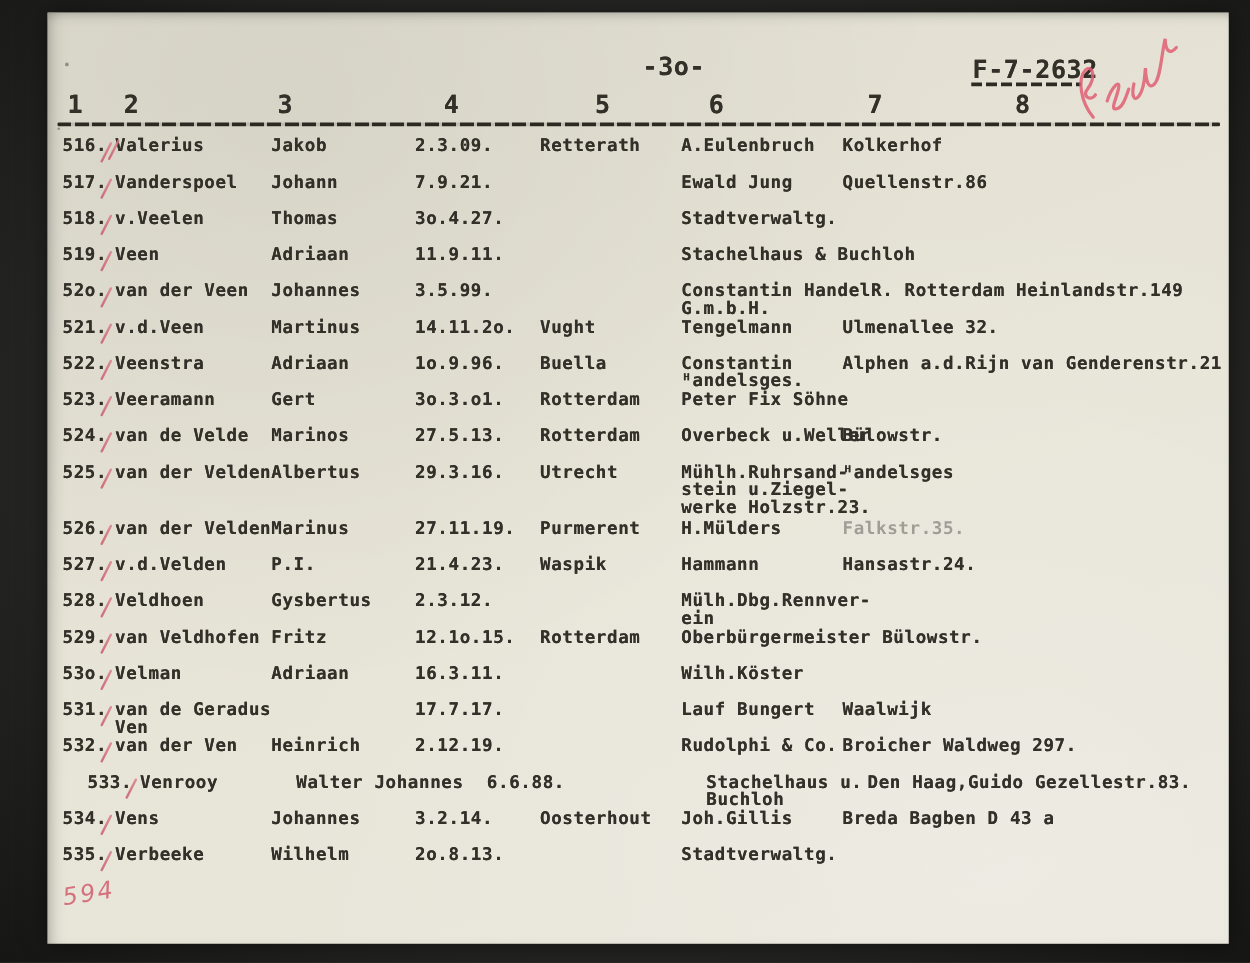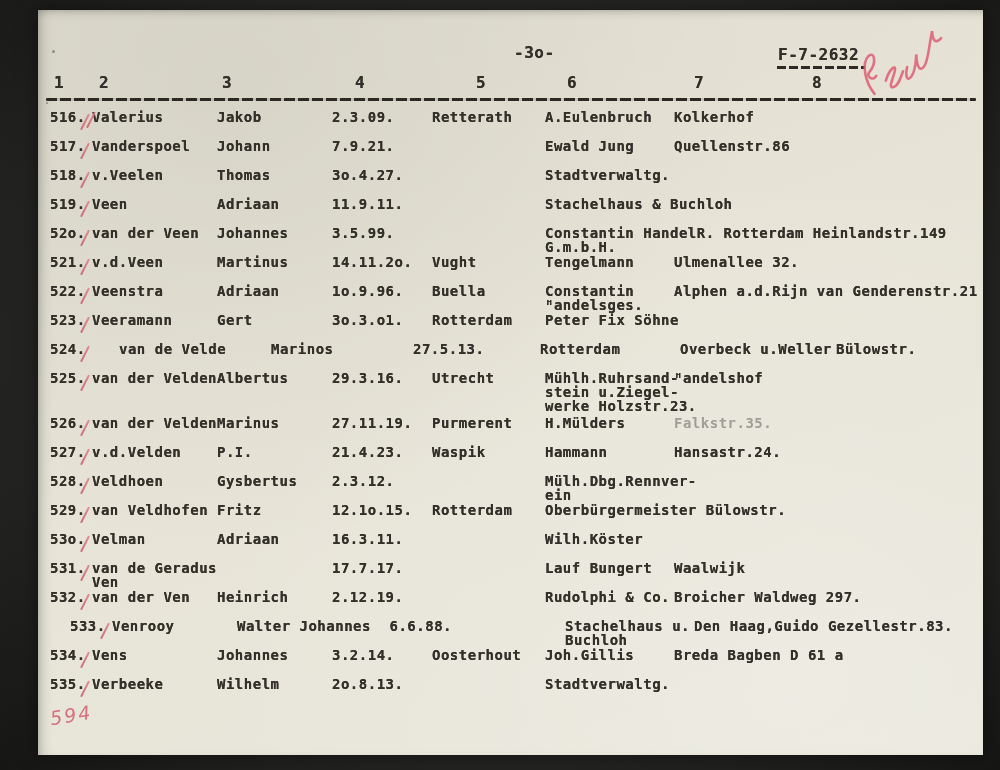--- a/index.html
+++ b/index.html
@@ -15,21 +15,21 @@
     position:absolute;left:38px;top:10px;width:945px;height:745px;
     background:
       radial-gradient(ellipse at 20% 10%, rgba(0,0,0,0.05), rgba(0,0,0,0) 50%),
       radial-gradient(ellipse at 80% 90%, rgba(255,255,255,0.20), rgba(255,255,255,0) 55%),
       linear-gradient(160deg,#e0ddd0 0%, #e7e4d7 45%, #e9e7dc 100%);
     box-shadow: inset 10px 0 14px -10px rgba(0,0,0,.35),
                 inset 0 8px 12px -10px rgba(0,0,0,.4),
                 0 0 18px rgba(0,0,0,.5);
   }
   .ink{color:#33302a; text-shadow:0 0 0.5px rgba(45,40,32,.85);}
-  .mono{font-weight:700;font-size:16px;letter-spacing:.5px;line-height:14px;white-space:pre;}
+  .mono{font-weight:700;font-size:20px;letter-spacing:.5px;line-height:14px;white-space:pre;}
 
   .page-number{position:absolute;left:476px;top:36px;}
   .doc-number{position:absolute;left:740px;top:38px;}
   .doc-underline{position:absolute;left:739px;top:56px;width:88px;height:2.5px;
     background:repeating-linear-gradient(90deg,#2e2b25 0 9px, rgba(0,0,0,0) 9px 12px);}
 
   .col-headers{position:absolute;left:0;top:66px;width:100%;height:16px;}
   .col-h{position:absolute;top:0;}
   .col-h.h1{left:16px;} .col-h.h2{left:61px;} .col-h.h3{left:184px;} .col-h.h4{left:317px;}
   .col-h.h5{left:438px;} .col-h.h6{left:529px;} .col-h.h7{left:656px;} .col-h.h8{left:774px;}
@@ -171,40 +171,40 @@
         <div class="row" style="height: 29px;">
     <span class="cell c-no">523.</span>
     <span class="cell c-surname">Veeramann</span>
     <span class="cell c-first">Gert</span>
     <span class="cell c-date">3o.3.o1.</span>
     <span class="cell c-place">Rotterdam</span>
     <span class="cell c-employer">Peter Fix Söhne</span>
     <span class="cell c-address"></span>
   <i class="tick"></i>
         </div>
-        <div class="row" style="height: 29px; gap: 27px;">
+        <div class="row" style="height: 29px;">
     <span class="cell c-no">524.</span>
     <span class="cell c-surname">van de Velde</span>
     <span class="cell c-first">Marinos</span>
     <span class="cell c-date">27.5.13.</span>
     <span class="cell c-place">Rotterdam</span>
     <span class="cell c-employer">Overbeck u.Weller</span>
     <span class="cell c-address">Bülowstr.</span>
   <i class="tick"></i>
         </div>
         <div class="row" style="height: 44.6px;">
     <span class="cell c-no">525.</span>
     <span class="cell c-surname">van der Velden</span>
     <span class="cell c-first">Albertus</span>
     <span class="cell c-date">29.3.16.</span>
     <span class="cell c-place">Utrecht</span>
     <span class="cell c-employer">Mühlh.Ruhrsand-
 stein u.Ziegel-
 werke Holzstr.23.</span>
-    <span class="cell c-address">ᴴandelshof</span>
+    <span class="cell c-address">ᴴandelsges</span>
   <i class="tick"></i>
         </div>
         <div class="row" style="height: 29px;">
     <span class="cell c-no">526.</span>
     <span class="cell c-surname">van der Velden</span>
     <span class="cell c-first">Marinus</span>
     <span class="cell c-date">27.11.19.</span>
     <span class="cell c-place">Purmerent</span>
     <span class="cell c-employer">H.Mülders</span>
     <span class="cell c-address faint">Falkstr.35.</span>
@@ -283,21 +283,21 @@
     <span class="cell c-address">Den Haag,Guido Gezellestr.83.</span>
   <i class="tick"></i>
         </div>
         <div class="row" style="height: 29px;">
     <span class="cell c-no">534.</span>
     <span class="cell c-surname">Vens</span>
     <span class="cell c-first">Johannes</span>
     <span class="cell c-date">3.2.14.</span>
     <span class="cell c-place">Oosterhout</span>
     <span class="cell c-employer">Joh.Gillis</span>
-    <span class="cell c-address">Breda Bagben D 61 a</span>
+    <span class="cell c-address">Breda Bagben D 43 a</span>
   <i class="tick"></i>
         </div>
         <div class="row" style="height: 29px;">
     <span class="cell c-no">535.</span>
     <span class="cell c-surname">Verbeeke</span>
     <span class="cell c-first">Wilhelm</span>
     <span class="cell c-date">2o.8.13.</span>
     <span class="cell c-place"></span>
     <span class="cell c-employer">Stadtverwaltg.</span>
     <span class="cell c-address"></span>

